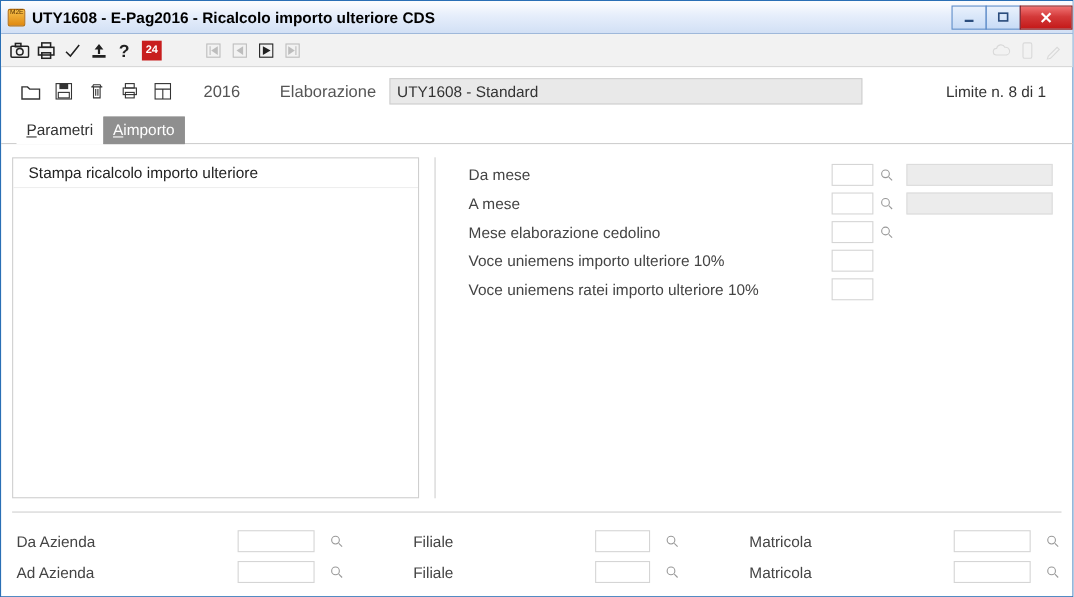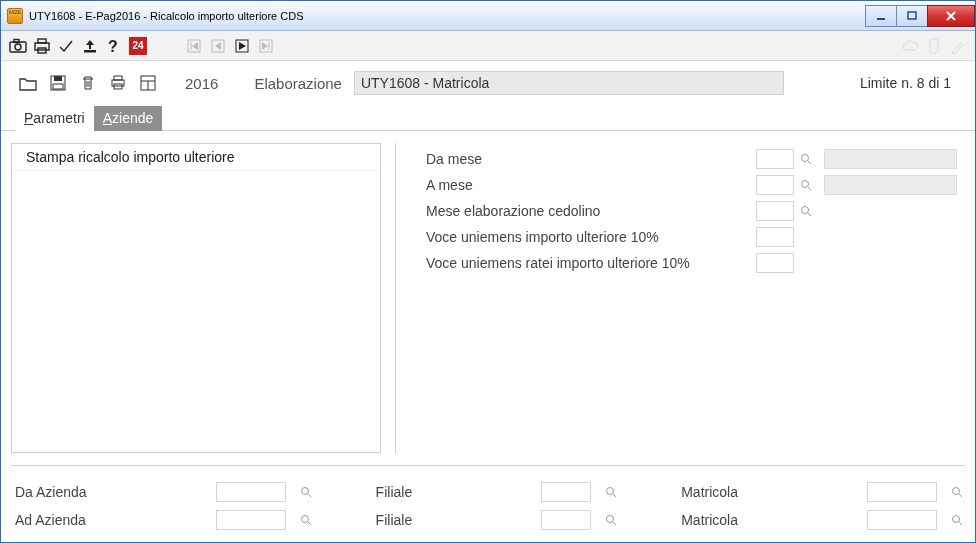--- a/index.html
+++ b/index.html
@@ -2,21 +2,21 @@
 <html><head>
   <meta charset="utf-8">
   <style>
     * { margin:0; padding:0; box-sizing:border-box; }
     body { font-family: "Segoe UI", Tahoma, Arial, sans-serif; font-size:13px; color:#333; background:#fff; }
     .window { width:976px; height:543px; border:1px solid #2a6fb5; display:flex; flex-direction:column; background:#fff; }
     
     .titlebar { height:30px; background:linear-gradient(#fdfdfe,#e6eefb 45%,#d2e0f5); display:flex; align-items:center; padding:0 0 0 6px; border-bottom:1px solid #9fb8da; }
     .app-icon { width:16px; height:16px; background:linear-gradient(#f6c04a,#e08a12); border:1px solid #b86f0a; border-radius:2px; margin-right:6px; position:relative; }
     .app-icon::after { content:"M2E"; font-size:6px; color:#5b3200; position:absolute; top:0; left:1px; line-height:6px; }
-    .titlebar-text { flex:1; font-size:11px; color:#000; }
+    .titlebar-text { flex:1; font-size:14px; color:#000;font-weight:bold; }
     .win-controls { display:flex; height:22px; gap:0; }
     .win-btn { width:32px; height:22px; border:1px solid; display:flex; align-items:center; justify-content:center; margin-left:-1px; }
     .win-min,.win-max { background:linear-gradient(#e9f1fc,#c7dbf6); border-color:#5d8cc9; color:#2b4d7d; }
     .win-close { width:48px; background:linear-gradient(#f07272,#d43a3a 45%,#c41919); border-color:#8e1a1a; color:#fff; border-top-right-radius:0; }
     .win-btn svg { display:block; }
     
     .toolbar { height:30px; background:#f2f2f2; border-bottom:1px solid #d9d9d9; display:flex; align-items:center; padding:0 8px; gap:8px; }
     .tb-group { display:flex; align-items:center; gap:6px; }
     .tb-icon { width:18px; height:18px; display:flex; align-items:center; justify-content:center; color:#222; }
     .tb-icon.disabled { color:#bdbdbd; }
@@ -201,27 +201,27 @@
       </div>
     <div class="sb-icon">
         <svg width="16" height="16">
           <rect x="1" y="1" width="14" height="14" fill="none" stroke="#333"></rect>
           <line x1="1" y1="6" x2="15" y2="6" stroke="#333"></line>
           <line x1="8" y1="6" x2="8" y2="15" stroke="#333"></line>
         </svg>
       </div>
     <div class="year">2016</div>
     <div class="elab-label">Elaborazione</div>
-    <div class="elab-input">UTY1608 - Matricola</div>
+    <div class="elab-input">UTY1608 - Standard</div>
     <div class="limit-text">Limite n. 8 di 1</div>
   </div>
 
   <div class="tabs">
     <div class="tab"><span class="ul">P</span><span>arametri</span></div>
-    <div class="tab active"><span class="ul">A</span><span>ziende</span></div>
+    <div class="tab active"><span class="ul">A</span><span>importo</span></div>
   </div>
 
   <div class="body">
     <div class="middle-row">
 
       <div class="list-panel">
         <div class="list">
           <div class="list-item">Stampa ricalcolo importo ulteriore</div>
         </div>
       </div>

